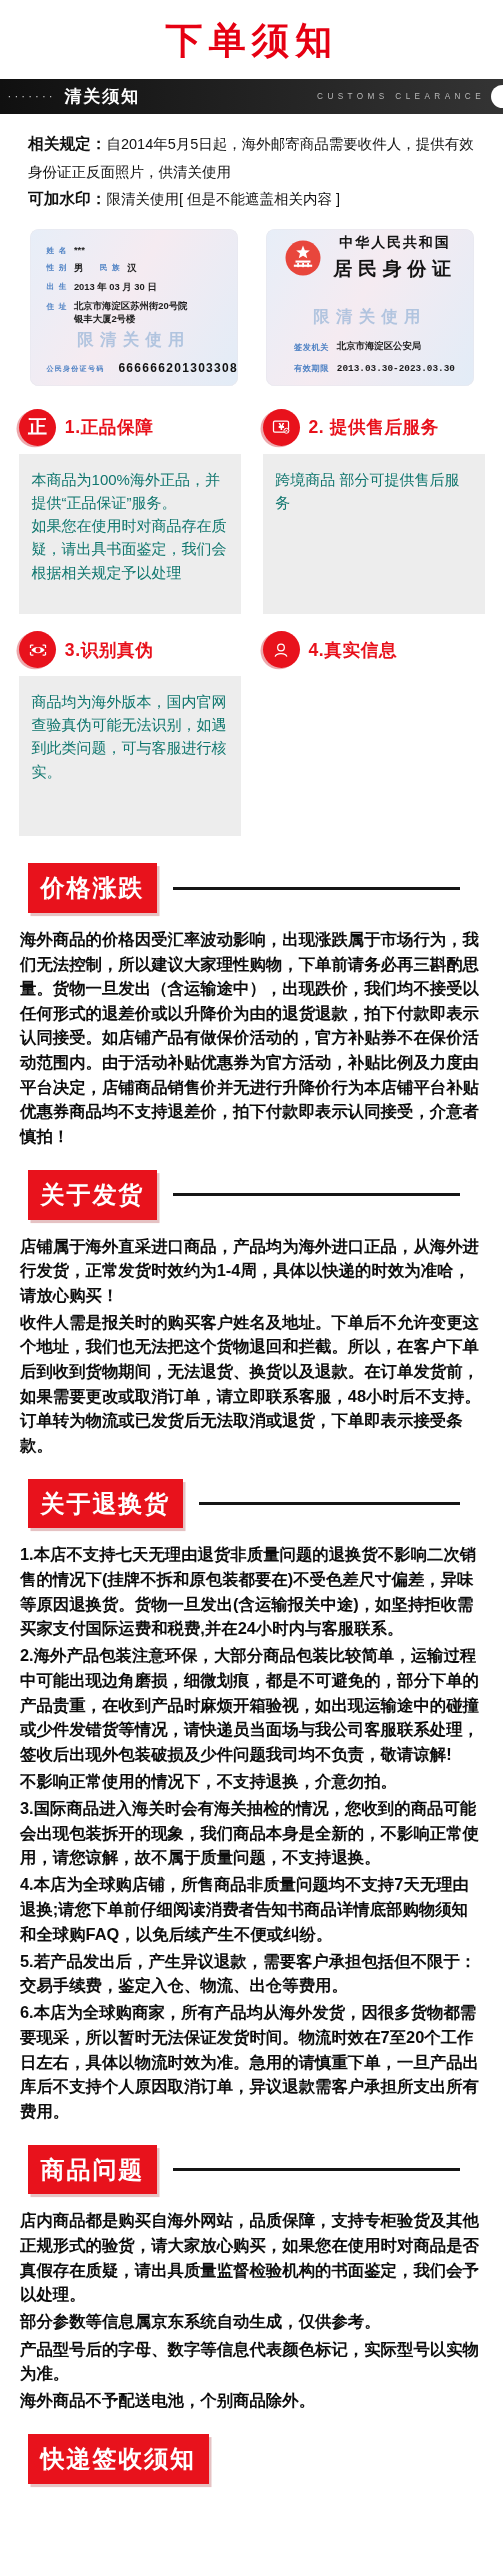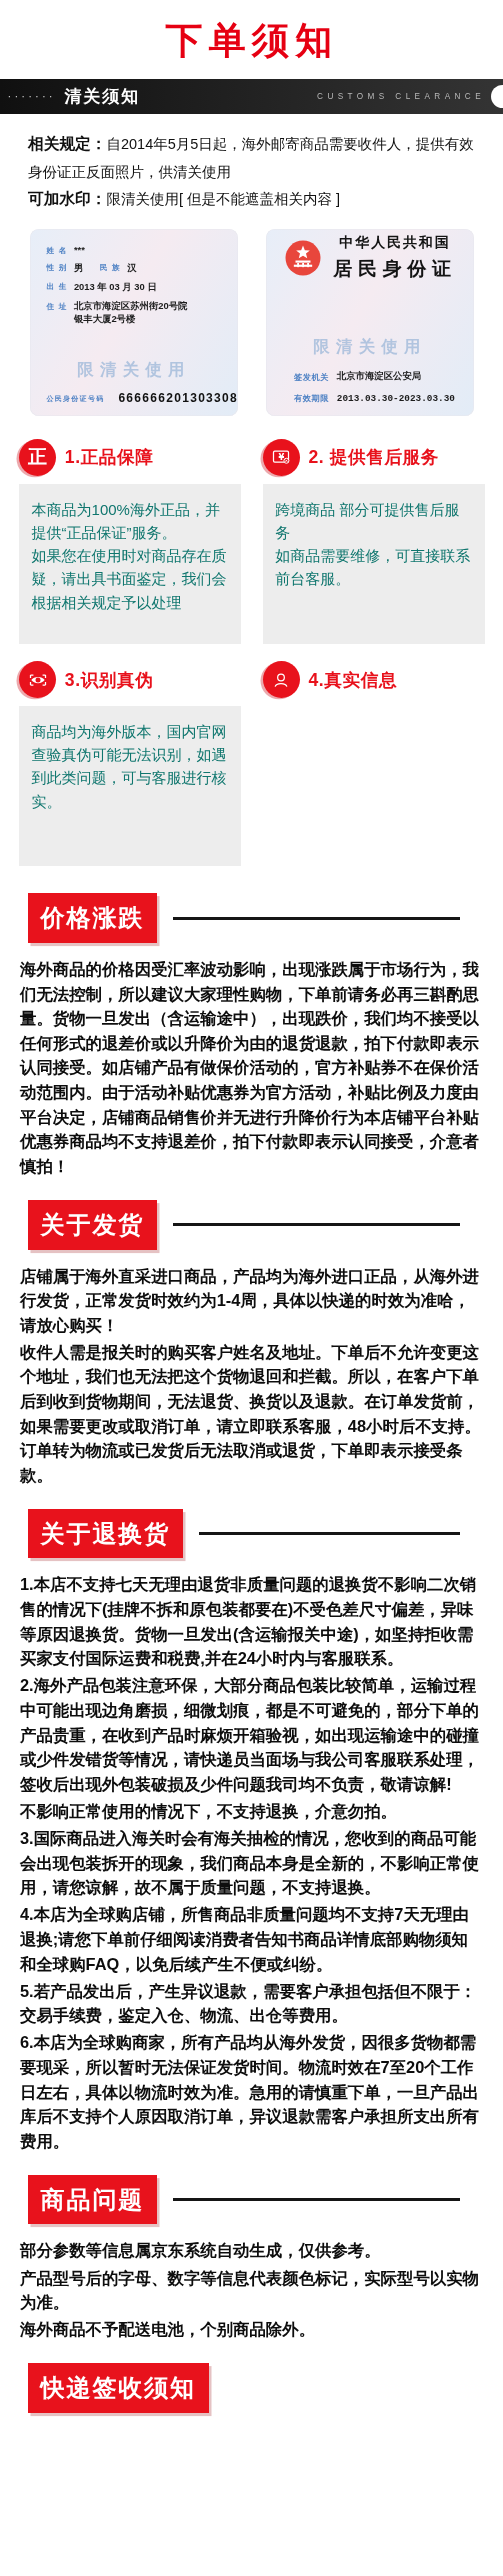--- a/index.html
+++ b/index.html
@@ -15,21 +15,21 @@
   .customs-title{color:#fff;font-size:17px;font-weight:800;letter-spacing:1.9px;}
   .customs-en{position:absolute;right:19px;color:#b9b9b9;font-size:8.2px;letter-spacing:4.4px;}
   .customs-circle{position:absolute;right:-10px;top:6.3px;width:23px;height:23px;border-radius:50%;background:#fff;}
 
   
   .rules{padding:16.4px 28px 5px;font-size:14.5px;line-height:1.8;}
   .rules b{font-size:15.7px;}
 
   
   .cards{display:flex;justify-content:space-between;padding:11.3px 30px 6.3px;}
-  .idcard{width:208px;height:187px;border-radius:8.8px;position:relative;overflow:hidden;
+  .idcard{width:208px;height:157px;border-radius:8.8px;position:relative;overflow:hidden;
           background:linear-gradient(120deg,#e7eef8 0%,#f5ebf1 45%,#e2ecf7 100%);box-shadow:0 0 0 0.6px #e8e8ee inset;}
   .idf-field{display:flex;align-items:flex-start;margin:6.3px 0 0 16.4px;}
   .idf-label{color:#4f82c4;font-size:7.6px;font-weight:700;letter-spacing:1.3px;margin-right:6.3px;white-space:nowrap;padding-top:1.3px;}
   .idf-val{color:#1c1c1c;font-size:9.4px;font-weight:800;}
   .id-watermark{position:absolute;left:0;right:0;text-align:center;color:#9db8d9;font-size:16.4px;font-weight:800;letter-spacing:6.3px;opacity:.75;}
   .idf-wm{bottom:35px;}
   .idf-num-row{position:absolute;bottom:11.3px;left:16.4px;display:flex;align-items:center;}
   .idf-num{font-size:12px;font-weight:800;letter-spacing:1.3px;color:#111;margin-left:7.6px;}
   .idb-head{display:flex;align-items:center;justify-content:center;margin-top:5px;}
   .idb-titles{margin-left:10px;text-align:center;}
@@ -152,21 +152,20 @@
               <rect x="6" y="10" width="36" height="26" rx="3" fill="none" stroke="#fff" stroke-width="3"></rect>
               <text x="18" y="31" font-size="20" font-weight="bold" fill="#fff" font-family="'DejaVu Sans',sans-serif">¥</text>
               <circle cx="37" cy="33" r="6" fill="#e8121c" stroke="#fff" stroke-width="2.4"></circle>
               <path d="M34.5 30.5 L39.5 35.5 M39.5 30.5 L34.5 35.5" stroke="#fff" stroke-width="2"></path>
             </svg>
         </div>
         <div class="guar-title">2. 提供售后服务</div>
       </div>
       <div class="guar-body">
         <div>跨境商品 部分可提供售后服务</div>
-        <div>如商品需要维修，可直接联系前台客服。</div>
       </div>
     </div>
     <div>
       <div class="guar-head">
         <div class="guar-badge">
           <svg class="svg-ic" width="20" height="20" viewBox="0 0 48 48">
               <path d="M8 24 C14 14 34 14 40 24 C34 34 14 34 8 24 Z" fill="#fff"></path>
               <circle cx="24" cy="24" r="6" fill="#e8121c"></circle>
               <path d="M6 12 h7 M6 12 v7 M42 12 h-7 M42 12 v7 M6 36 h7 M6 36 v-7 M42 36 h-7 M42 36 v-7" stroke="#fff" stroke-width="3" fill="none"></path>
             </svg>
@@ -219,20 +218,21 @@
     <p>4.本店为全球购店铺，所售商品非质量问题均不支持7天无理由退换;请您下单前仔细阅读消费者告知书商品详情底部购物须知和全球购FAQ，以免后续产生不便或纠纷。</p>
     <p>5.若产品发出后，产生异议退款，需要客户承担包括但不限于：交易手续费，鉴定入仓、物流、出仓等费用。</p>
     <p>6.本店为全球购商家，所有产品均从海外发货，因很多货物都需要现采，所以暂时无法保证发货时间。物流时效在7至20个工作日左右，具体以物流时效为准。急用的请慎重下单，一旦产品出库后不支持个人原因取消订单，异议退款需客户承担所支出所有费用。</p>
   </div>
 
   <div class="sec-head">
     <div class="red-box">商品问题</div>
     <div class="sec-line"></div>
   </div>
   <div class="sec-body">
+    <p>店内商品都是购买自海外网站，品质保障，支持专柜验货及其他正规形式的验货，请大家放心购买，如果您在使用时对商品是否真假存在质疑，请出具质量监督检验机构的书面鉴定，我们会予以处理。</p>
     <p>部分参数等信息属京东系统自动生成，仅供参考。</p>
     <p>产品型号后的字母、数字等信息代表颜色标记，实际型号以实物为准。</p>
     <p>海外商品不予配送电池，个别商品除外。</p>
   </div>
 
   <div class="sec-head">
     <div class="red-box">快递签收须知</div>
 
   </div>
 

